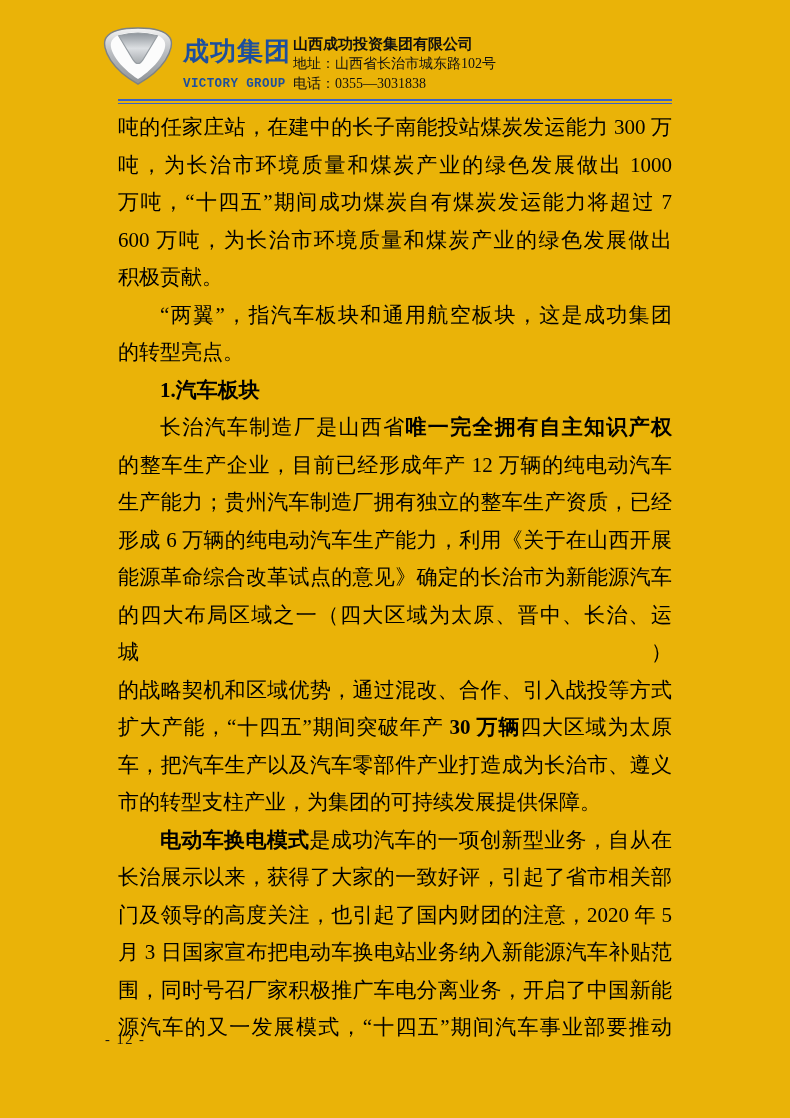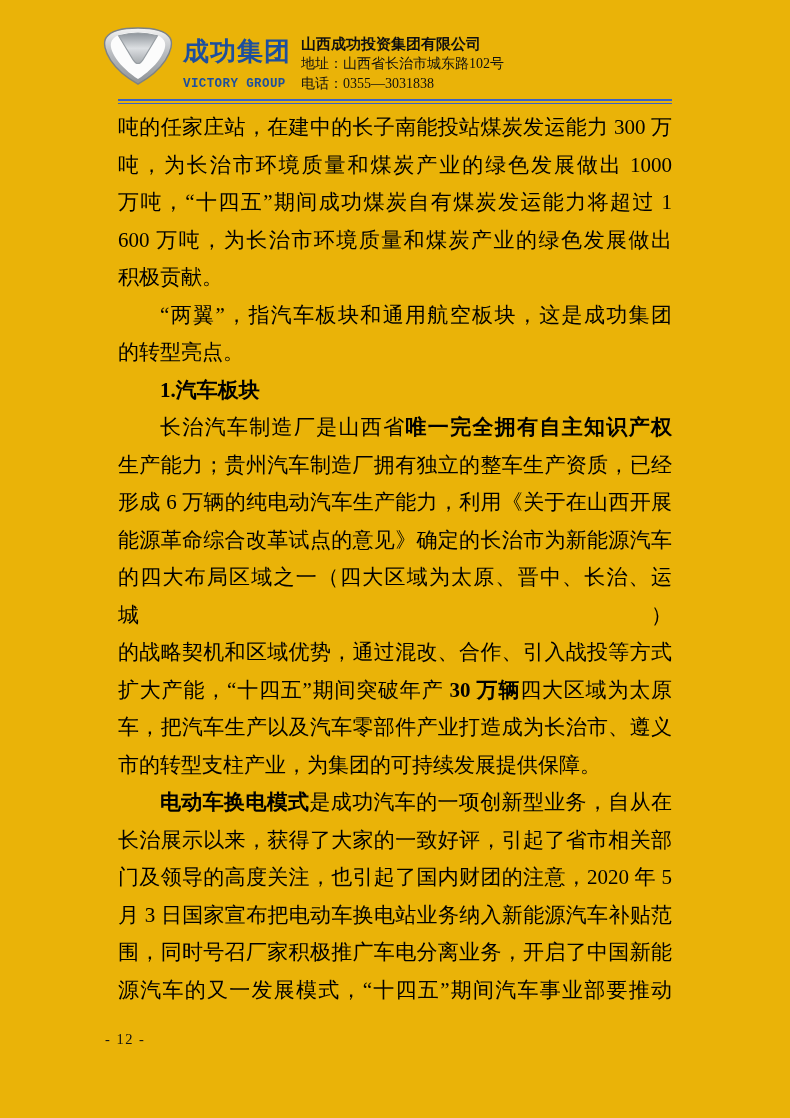--- a/index.html
+++ b/index.html
@@ -16,21 +16,21 @@
   .logo-cn{
     font-family:"Liberation Sans","DejaVu Sans",sans-serif;
     font-size:26px;font-weight:bold;color:var(--logo-blue);
     line-height:28px;letter-spacing:1px;white-space:nowrap;
   }
   .logo-en{
     font-family:Liberation Mono, monospace;
     font-size:12.5px;font-weight:bold;color:var(--logo-blue);
     line-height:14px;letter-spacing:0.4px;white-space:nowrap;margin-top:12px;
   }
-  .company-info{margin-left:16px;padding-top:7px;}
+  .company-info{margin-left:8px;padding-top:7px;}
   .company-name{
     font-family:"Liberation Sans","DejaVu Sans",sans-serif;
     font-size:15px;font-weight:bold;color:#101010;line-height:20px;white-space:nowrap;
   }
   .company-line{
     font-size:14px;color:#101010;line-height:19.5px;white-space:nowrap;
   }
   
   .divider{
     position:absolute;left:118px;top:99px;width:554px;height:2px;
@@ -85,33 +85,34 @@
       <div class="company-line">电话：0355—3031838</div>
     </div>
   </header>
 
   <div class="divider"></div>
 
   <main class="doc-body">
       <div>
         <div class="line just"><span>吨的任家庄站，在建中的长子南能投站煤炭发运能力 300 万</span></div>
         <div class="line just"><span>吨，为长治市环境质量和煤炭产业的绿色发展做出 1000</span></div>
-        <div class="line just"><span>万吨，“十四五”期间成功煤炭自有煤炭发运能力将超过 1</span></div>
+        <div class="line just"><span>万吨，“十四五”期间成功煤炭自有煤炭发运能力将超过 7</span></div>
         <div class="line just"><span>600 万吨，为长治市环境质量和煤炭产业的绿色发展做出</span></div>
         <div class="line"><span>积极贡献。</span></div>
       </div>
       <div>
         <div class="line just ind"><span>“两翼”，指汽车板块和通用航空板块，这是成功集团</span></div>
         <div class="line"><span>的转型亮点。</span></div>
       </div>
       <div>
         <div class="line ind"><span class="b">1.汽车板块</span></div>
       </div>
       <div>
         <div class="line just ind"><span>长治汽车制造厂是山西省</span><span class="b">唯一完全拥有自主知识产权</span></div>
+        <div class="line just"><span>的整车生产企业，目前已经形成年产 12 万辆的纯电动汽车</span></div>
         <div class="line just"><span>生产能力；贵州汽车制造厂拥有独立的整车生产资质，已经</span></div>
         <div class="line just"><span>形成 6 万辆的纯电动汽车生产能力，利用《关于在山西开展</span></div>
         <div class="line just"><span>能源革命综合改革试点的意见》确定的长治市为新能源汽车</span></div>
         <div class="line just"><span>的四大布局区域之一（四大区域为太原、晋中、长治、运城）</span></div>
         <div class="line just"><span>的战略契机和区域优势，通过混改、合作、引入战投等方式</span></div>
         <div class="line just"><span>扩大产能，“十四五”期间突破年产 </span><span class="b">30 万辆</span><span>四大区域为太原</span></div>
         <div class="line just"><span>车，把汽车生产以及汽车零部件产业打造成为长治市、遵义</span></div>
         <div class="line"><span>市的转型支柱产业，为集团的可持续发展提供保障。</span></div>
       </div>
       <div>

